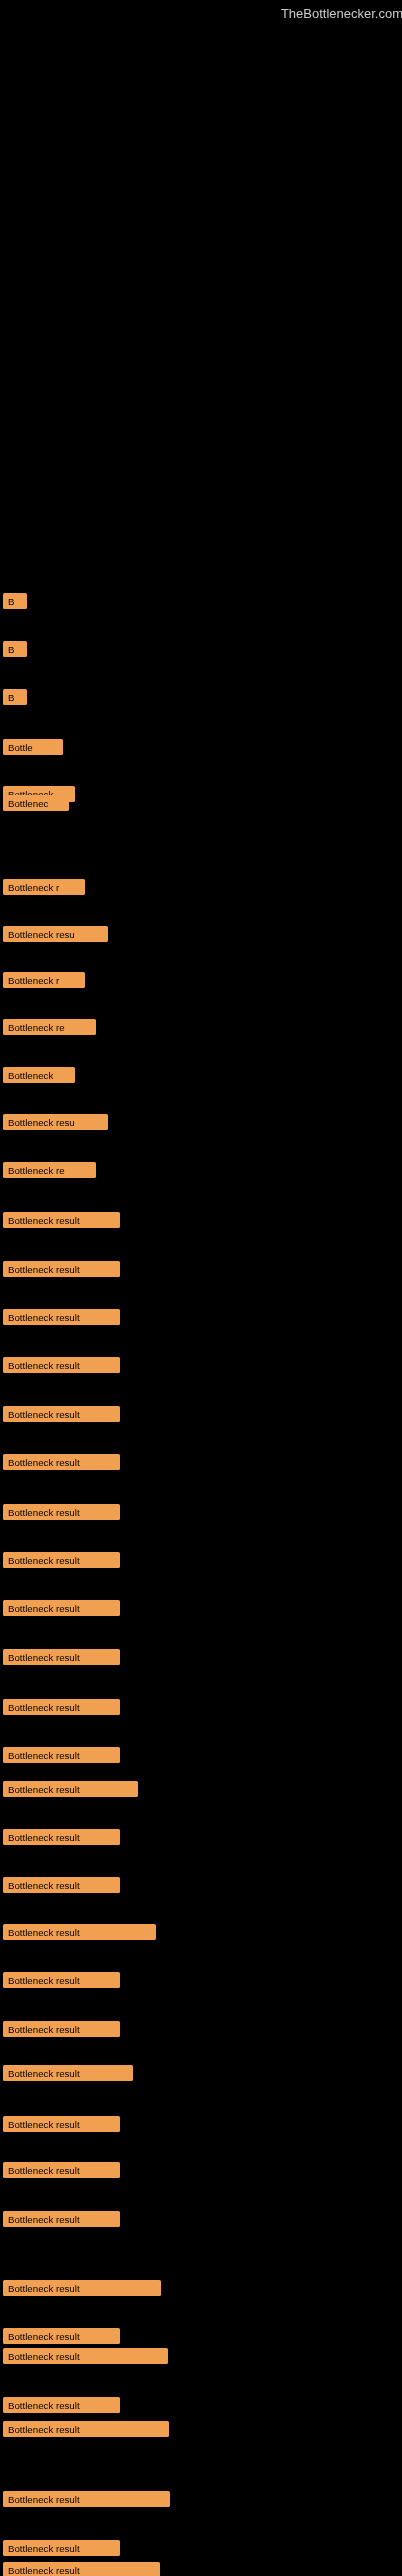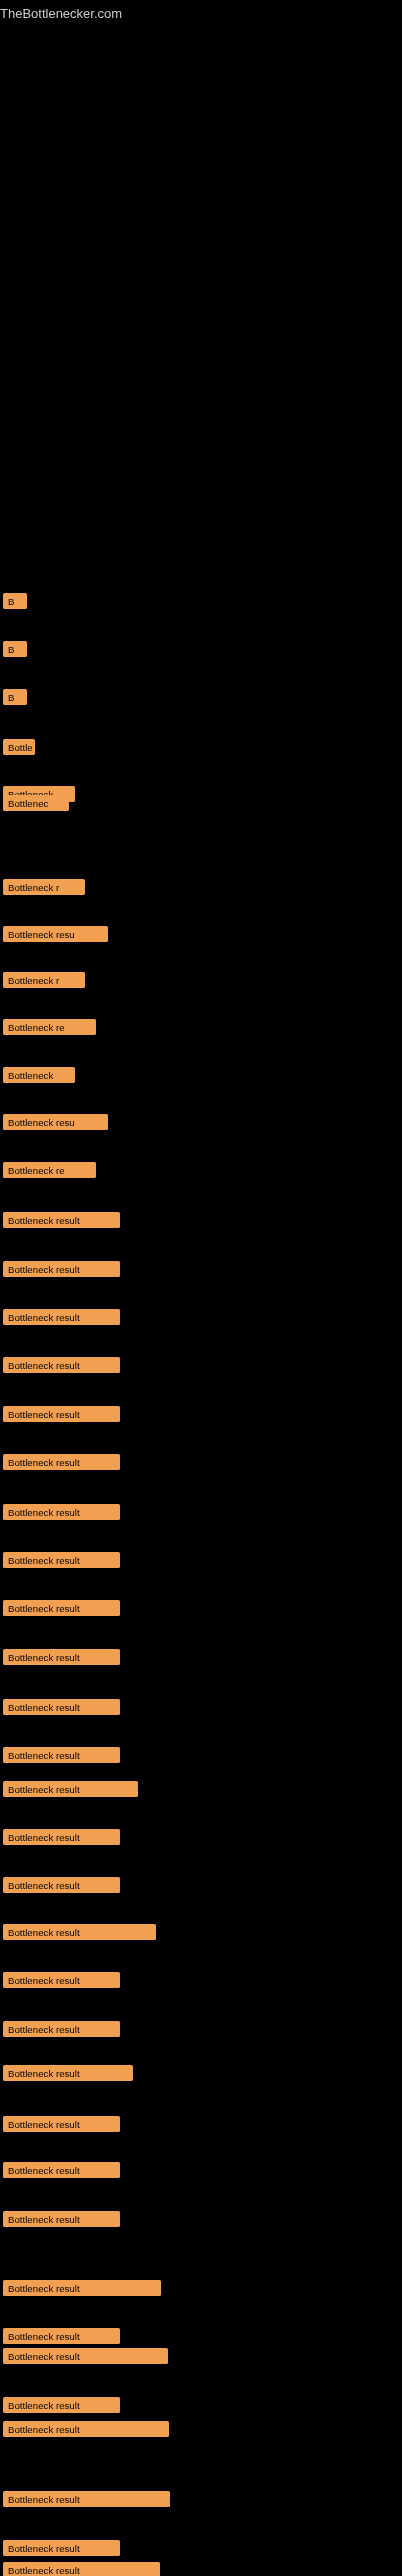--- a/index.html
+++ b/index.html
@@ -12,21 +12,21 @@
       background-color: #000000;
       width: 403px;
       min-height: 2576px;
       font-family: Arial, sans-serif;
       position: relative;
     }
 
     .site-title {
       color: #cccccc;
       font-size: 13px;
-      text-align: left;
+      text-align: right;
       padding-top: 6.4px;
       padding-bottom: 3.2px;
     }
 
     .bottleneck-item {
       display: block;
       background-color: #f0a050;
       color: #000000;
       font-size: 10.5px;
       font-weight: normal;
@@ -39,21 +39,21 @@
   </style>
 </head>
 <body>
 
 <div class="site-title">TheBottlenecker.com</div>
 
 <div id="items-wrapper" style="position:relative; width:100%; height:2576px;">
 <div class="bottleneck-item" style="position: absolute; top: 564px; left: 1.6px; width: 24px; font-size: 9.7px; padding: 2.4px 4.8px;">B</div>
     <div class="bottleneck-item" style="position: absolute; top: 612px; left: 1.6px; width: 24px; font-size: 9.7px; padding: 2.4px 4.8px;">B</div>
     <div class="bottleneck-item" style="position: absolute; top: 660px; left: 1.6px; width: 24px; font-size: 9.7px; padding: 2.4px 4.8px;">B</div>
-    <div class="bottleneck-item" style="position: absolute; top: 710px; left: 1.6px; width: 32px; font-size: 9.7px; padding: 2.4px 4.8px;">Bottle</div>
+    <div class="bottleneck-item" style="position: absolute; top: 710px; left: 1.6px; width: 60px; font-size: 9.7px; padding: 2.4px 4.8px;">Bottle</div>
     <div class="bottleneck-item" style="position: absolute; top: 757px; left: 1.6px; width: 72px; font-size: 9.7px; padding: 2.4px 4.8px;">Bottleneck</div>
     <div class="bottleneck-item" style="position: absolute; top: 766px; left: 1.6px; width: 66px; font-size: 9.7px; padding: 2.4px 4.8px;">Bottlenec</div>
     <div class="bottleneck-item" style="position: absolute; top: 850px; left: 1.6px; width: 82px; font-size: 9.7px; padding: 2.4px 4.8px;">Bottleneck r</div>
     <div class="bottleneck-item" style="position: absolute; top: 897px; left: 1.6px; width: 105px; font-size: 9.7px; padding: 2.4px 4.8px;">Bottleneck resu</div>
     <div class="bottleneck-item" style="position: absolute; top: 943px; left: 1.6px; width: 82px; font-size: 9.7px; padding: 2.4px 4.8px;">Bottleneck r</div>
     <div class="bottleneck-item" style="position: absolute; top: 990px; left: 1.6px; width: 93px; font-size: 9.7px; padding: 2.4px 4.8px;">Bottleneck re</div>
     <div class="bottleneck-item" style="position: absolute; top: 1038px; left: 1.6px; width: 72px; font-size: 9.7px; padding: 2.4px 4.8px;">Bottleneck</div>
     <div class="bottleneck-item" style="position: absolute; top: 1085px; left: 1.6px; width: 105px; font-size: 9.7px; padding: 2.4px 4.8px;">Bottleneck resu</div>
     <div class="bottleneck-item" style="position: absolute; top: 1133px; left: 1.6px; width: 93px; font-size: 9.7px; padding: 2.4px 4.8px;">Bottleneck re</div>
     <div class="bottleneck-item" style="position: absolute; top: 1183px; left: 1.6px; width: 117px; font-size: 9.7px; padding: 2.4px 4.8px;">Bottleneck result</div>

